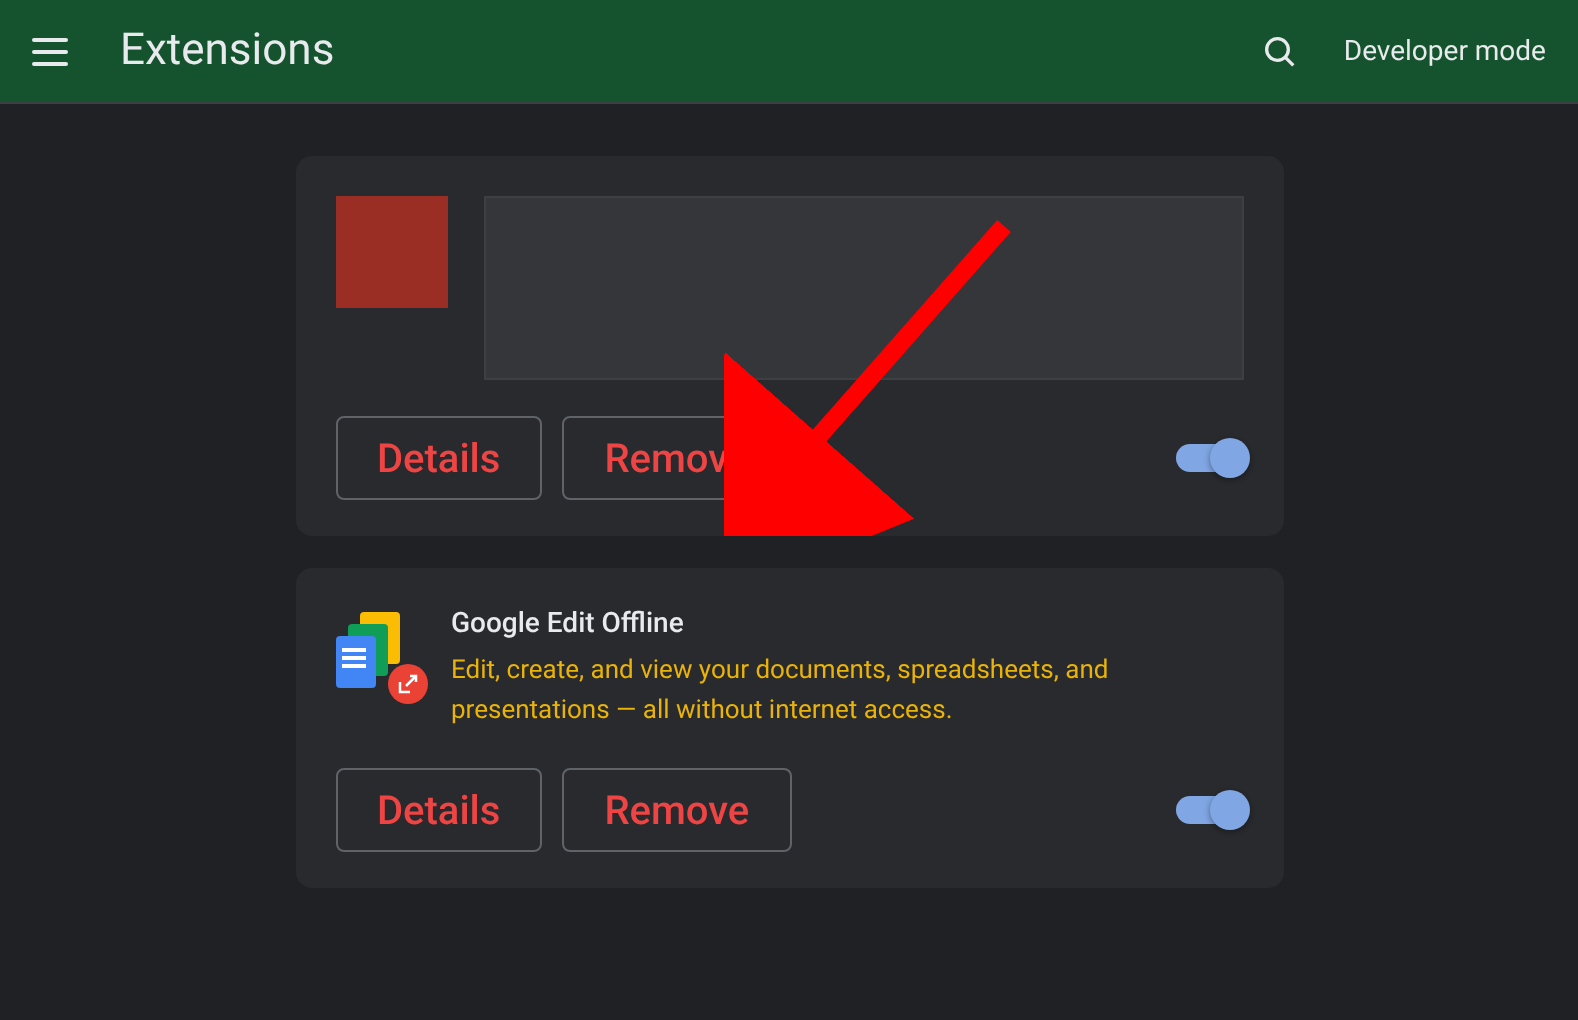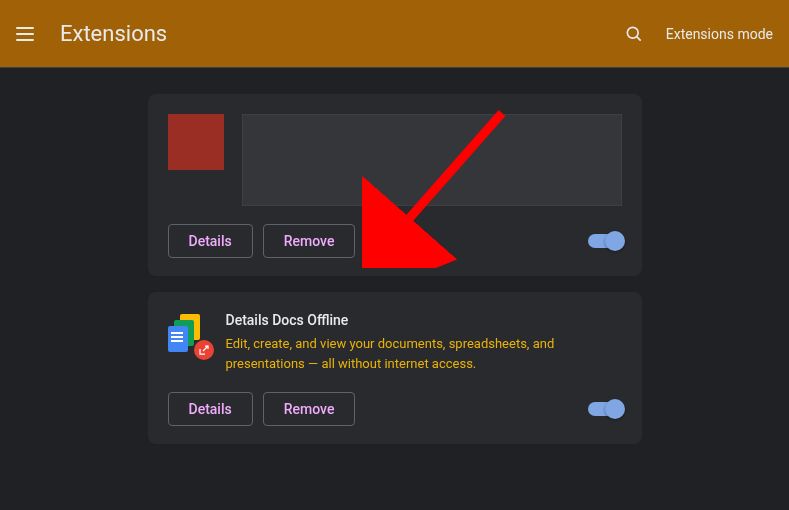--- a/index.html
+++ b/index.html
@@ -6,22 +6,22 @@
   body {
     background: #202124;
     font-family: Roboto, "Segoe UI", Arial, sans-serif;
     color: #e8eaed;
     width: 789px;
     height: 510px;
     overflow: hidden;
     position: relative;
   }
   .header {
-    height: 68px;
-    background: #a16207;
+    height: 52px;
+    background: #14532d;
     display: flex;
     align-items: center;
     padding: 0 16px;
     border-bottom: 1px solid #3c4043;
   }
   .hamburger {
     width: 24px; height: 24px;
     display: flex; flex-direction: column; justify-content: center; gap: 4px;
     cursor: pointer;
     margin-right: 20px;
@@ -65,22 +65,22 @@
     border: 1px solid #3c4043;
   }
   .card-actions {
     display: flex;
     align-items: center;
     gap: 10px;
   }
   .btn {
     border: 1px solid #5f6368;
     background: transparent;
-    color: #f0abfc;
-    font-size: 14px;
+    color: #ef4444;
+    font-size: 20px;
     font-weight: 500;
     padding: 8px 20px;
     border-radius: 4px;
     cursor: pointer;
     font-family: inherit;
   }
   .toggle {
     margin-left: auto;
     width: 34px; height: 14px;
     background: #8ab4f8;
@@ -132,21 +132,21 @@
     <span></span>
       <span></span>
       <span></span>
   </div>
   <div class="title">Extensions</div>
   <div class="spacer"></div>
   <svg class="search-icon" viewBox="0 0 24 24" fill="none" stroke="#e8eaed" stroke-width="2">
     <circle cx="10.5" cy="10.5" r="6.5"></circle>
     <line x1="20" y1="20" x2="15.2" y2="15.2"></line>
   </svg>
-  <div class="dev-mode">Extensions mode</div>
+  <div class="dev-mode">Developer mode</div>
 </div>
 
 <div class="content">
 
   <div class="card">
     <div class="card-top">
       <div class="ext-icon-placeholder"></div>
       <div class="desc-placeholder"></div>
     </div>
     <div class="card-actions">
@@ -164,21 +164,21 @@
         <div class="sheet-b"></div>
         <div class="badge-o">
           <svg viewBox="0 0 24 24" fill="none" stroke="#fff" stroke-width="2.5">
             <path d="M14 4h6v6"></path>
               <path d="M20 4L10 14"></path>
               <path d="M4 10v10h10"></path>
           </svg>
         </div>
       </div>
       <div class="ext-info">
-        <div class="ext-name">Details Docs Offline</div>
+        <div class="ext-name">Google Edit Offline</div>
         <div class="ext-desc">Edit, create, and view your documents, spreadsheets, and presentations — all without internet access.</div>
       </div>
     </div>
     <div class="card-actions">
       <button class="btn">Details</button>
       <button class="btn">Remove</button>
       <div class="toggle"></div>
     </div>
   </div>
 

